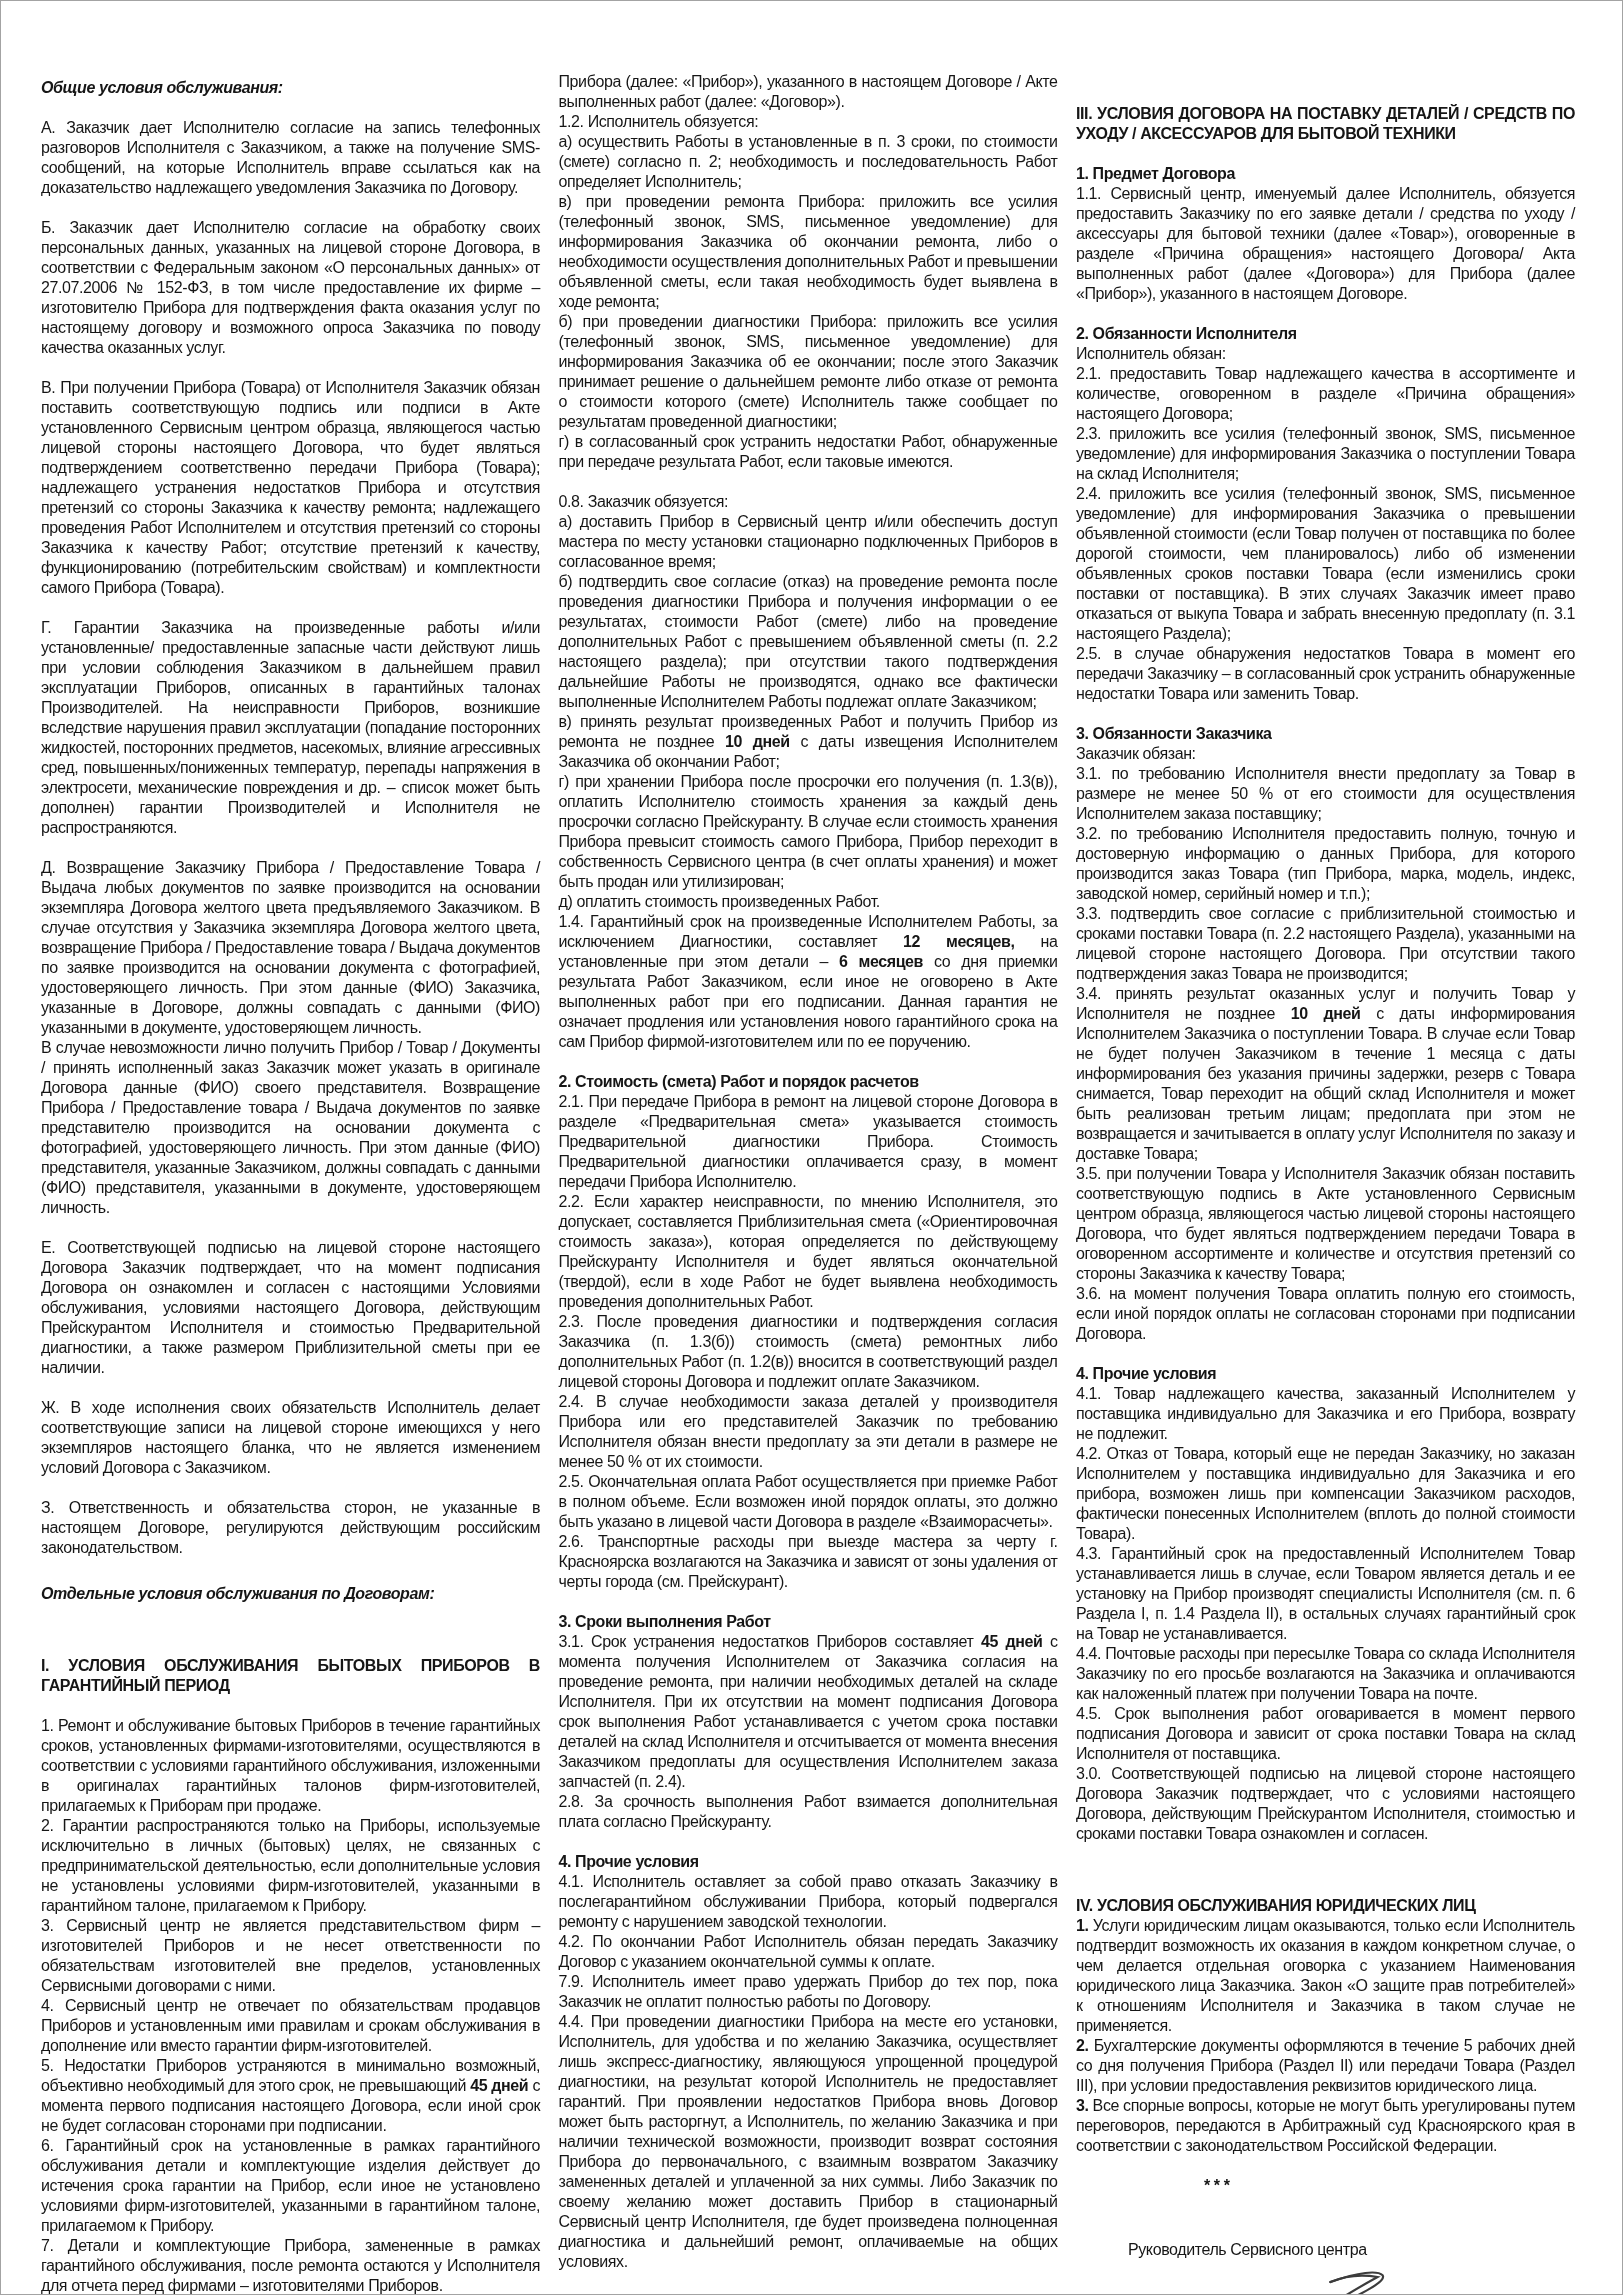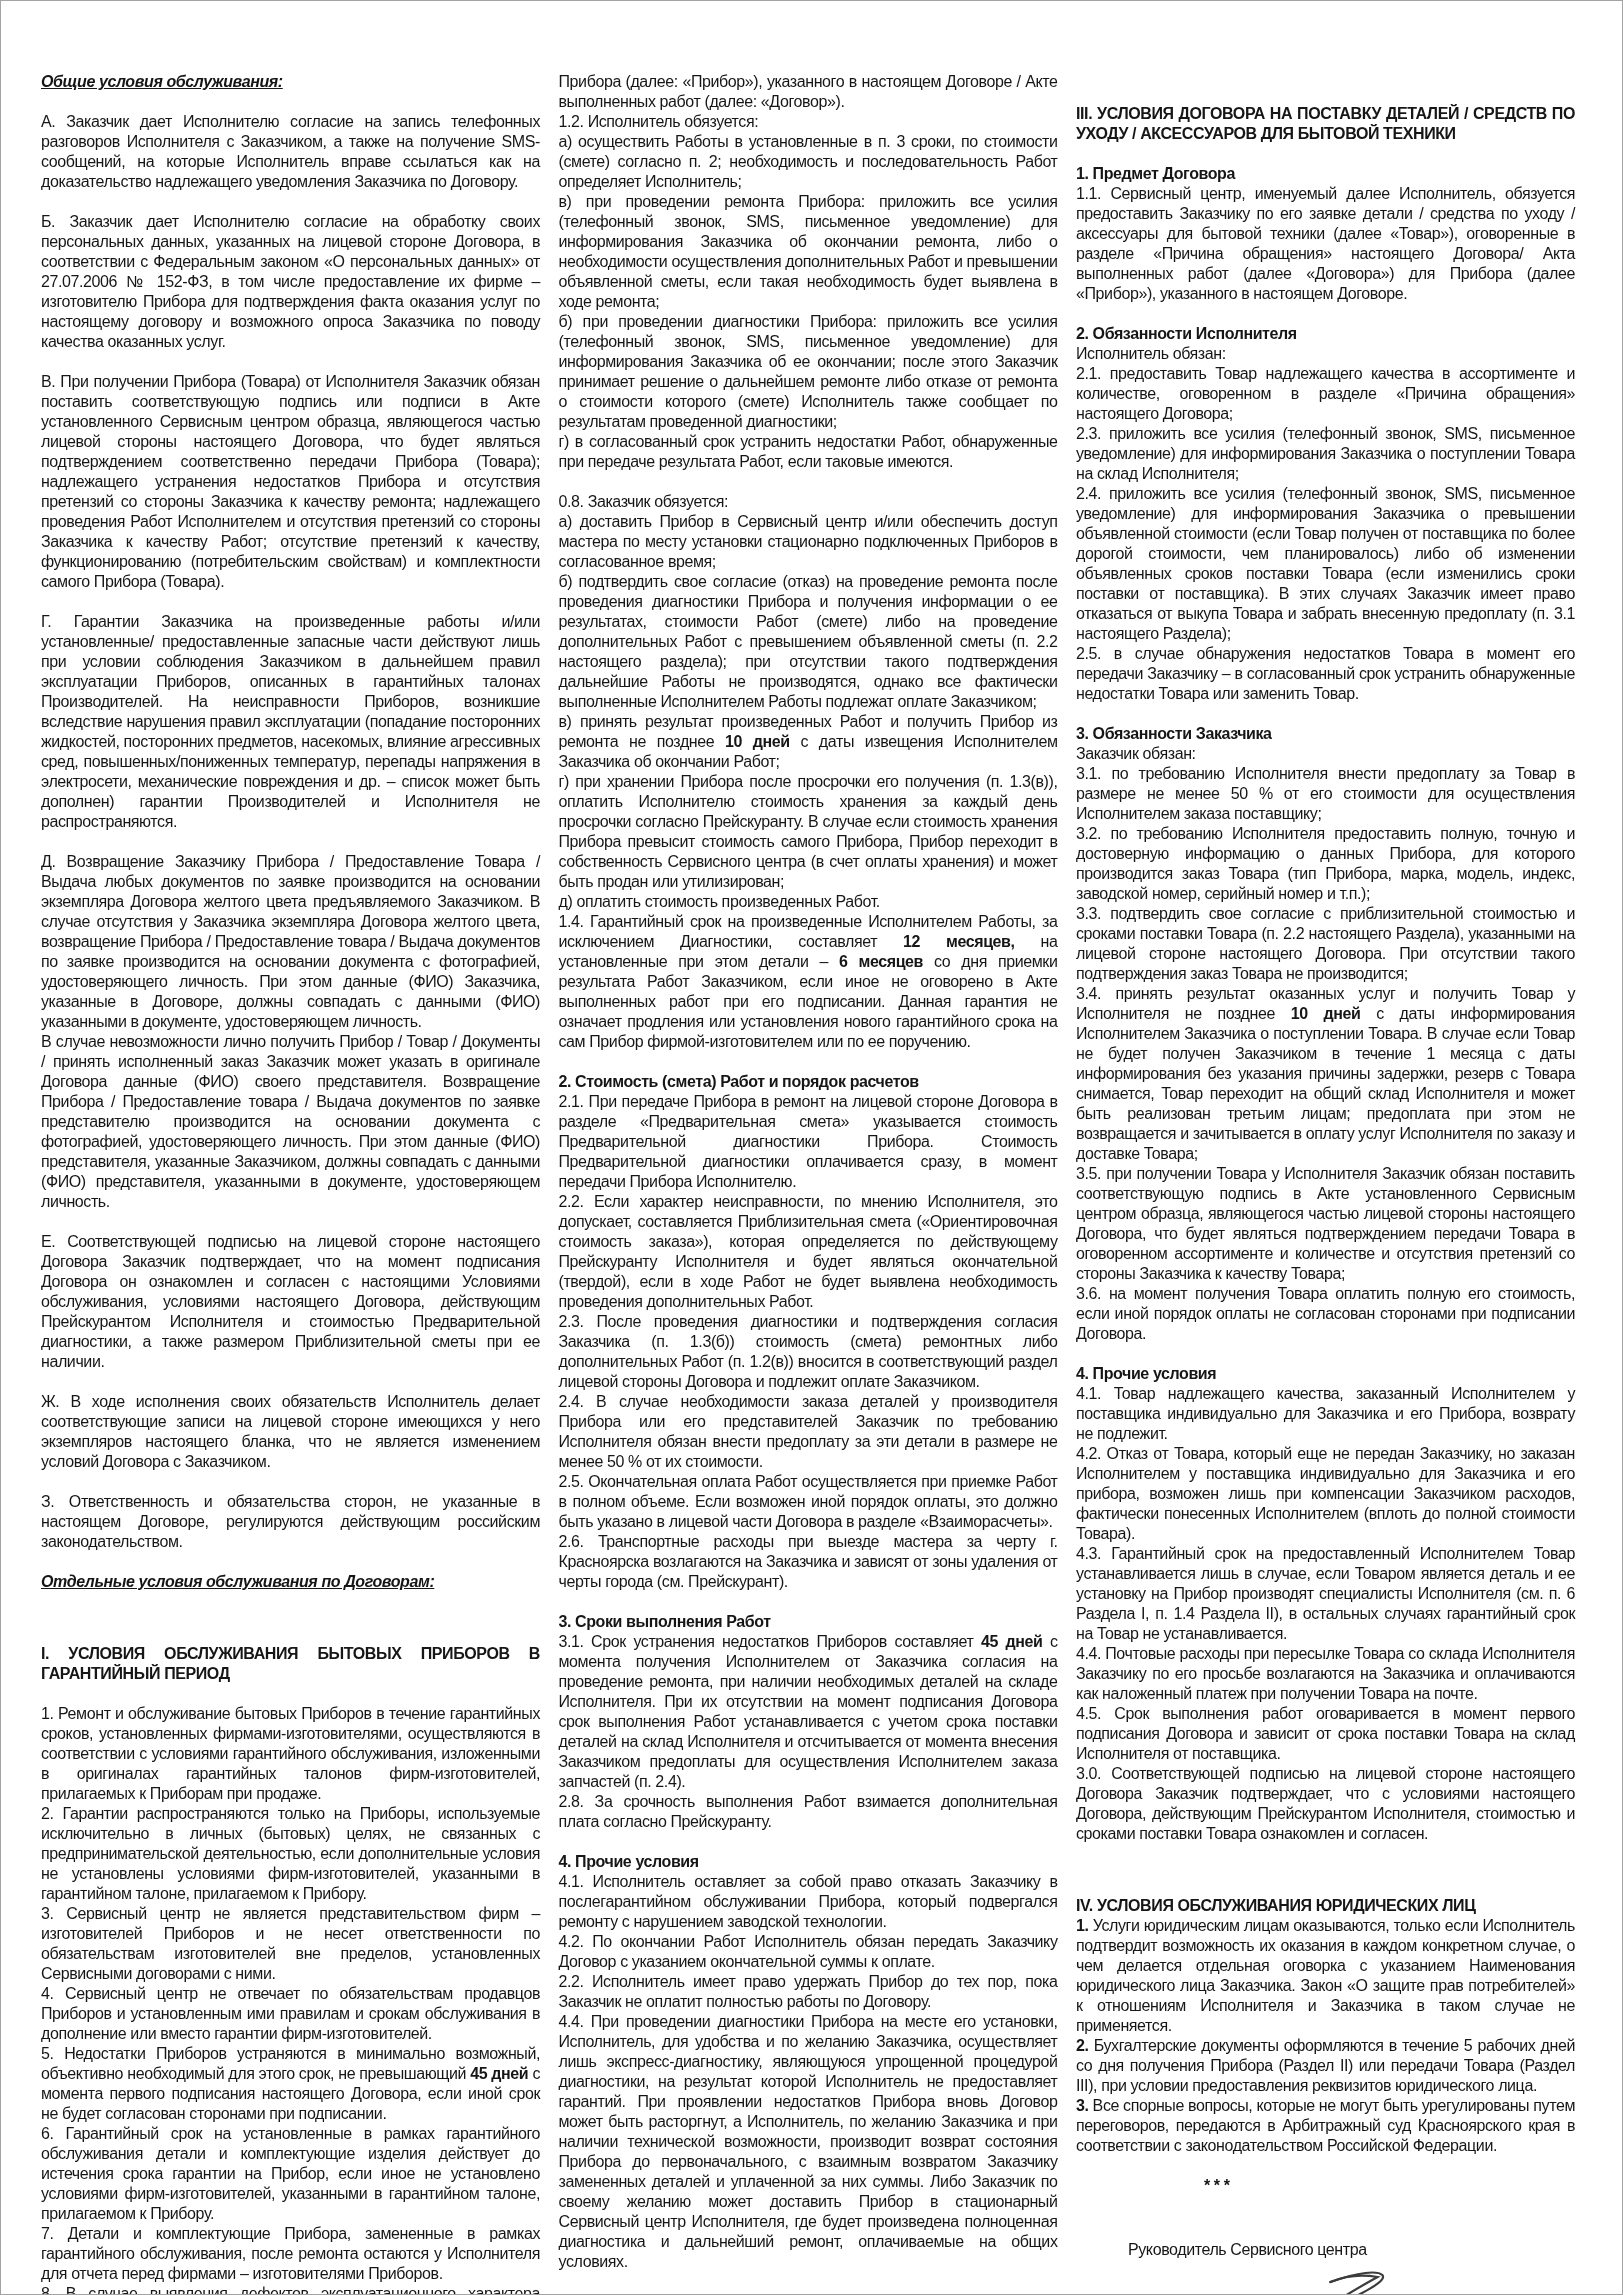--- a/index.html
+++ b/index.html
@@ -19,22 +19,22 @@
     padding:71px 47px 25px 40px;
     box-sizing:border-box;
   }
   .col{flex:1 1 0;min-width:0;}
   .col > div{
     font-size:16px;
     line-height:20px;
     letter-spacing:-0.4px;
   }
   .title,.subtitle{
-    font-weight:bold;font-style:italic;text-decoration:underline;
-    font-size:17.7px;line-height:21px;
+    font-weight:bold;font-style:italic;
+    font-size:17.7px;line-height:21px;margin-top:6px;
   }
   .h1{font-weight:bold;font-size:16.4px;line-height:21px;text-align:justify;margin-top:32px;}
   .h2{font-weight:bold;}
   .p,.p-tight{text-align:justify;text-justify:inter-word;hyphens:auto;}
   .gap{height:20px;}
   .gap2{height:44px;}
   .stars{font-weight:bold;font-size:21px;letter-spacing:13.5px;padding-left:128px;}
   .sig-role{padding-left:52px;font-size:17px;}
   .sig-wrap{margin:-5px 0 5px 5px;}
   .sig-wrap svg{display:block;}
@@ -101,21 +101,21 @@
         <div class="p-tight">2.5. Окончательная оплата Работ осуществляется при приемке Работ в полном объеме. Если возможен иной порядок оплаты, это должно быть указано в лицевой части Договора в разделе «Взаиморасчеты».</div>
         <div class="p-tight">2.6. Транспортные расходы при выезде мастера за черту г. Красноярска возлагаются на Заказчика и зависят от зоны удаления от черты города (см. Прейскурант).</div>
         <div class="gap"></div>
         <div class="h2">3. Сроки выполнения Работ</div>
         <div class="p-tight">3.1. Срок устранения недостатков Приборов составляет <b>45 дней</b> с момента получения Исполнителем от Заказчика согласия на проведение ремонта, при наличии необходимых деталей на складе Исполнителя. При их отсутствии на момент подписания Договора срок выполнения Работ устанавливается с учетом срока поставки деталей на склад Исполнителя и отсчитывается от момента внесения Заказчиком предоплаты для осуществления Исполнителем заказа запчастей (п. 2.4).</div>
         <div class="p-tight">2.8. За срочность выполнения Работ взимается дополнительная плата согласно Прейскуранту.</div>
         <div class="gap"></div>
         <div class="h2">4. Прочие условия</div>
         <div class="p-tight">4.1. Исполнитель оставляет за собой право отказать Заказчику в послегарантийном обслуживании Прибора, который подвергался ремонту с нарушением заводской технологии.</div>
         <div class="p-tight">4.2. По окончании Работ Исполнитель обязан передать Заказчику Договор с указанием окончательной суммы к оплате.</div>
-        <div class="p-tight">2.2. Исполнитель имеет право удержать Прибор до тех пор, пока Заказчик не оплатит полностью работы по Договору.</div>
+        <div class="p-tight">7.9. Исполнитель имеет право удержать Прибор до тех пор, пока Заказчик не оплатит полностью работы по Договору.</div>
         <div class="p-tight">4.4. При проведении диагностики Прибора на месте его установки, Исполнитель, для удобства и по желанию Заказчика, осуществляет лишь экспресс-диагностику, являющуюся упрощенной процедурой диагностики, на результат которой Исполнитель не предоставляет гарантий. При проявлении недостатков Прибора вновь Договор может быть расторгнут, а Исполнитель, по желанию Заказчика и при наличии технической возможности, производит возврат состояния Прибора до первоначального, с взаимным возвратом Заказчику замененных деталей и уплаченной за них суммы. Либо Заказчик по своему желанию может доставить Прибор в стационарный Сервисный центр Исполнителя, где будет произведена полноценная диагностика и дальнейший ремонт, оплачиваемые на общих условиях.</div>
       </div>
     <div class="col">
         <div class="h1">III. УСЛОВИЯ ДОГОВОРА НА ПОСТАВКУ ДЕТАЛЕЙ / СРЕДСТВ ПО УХОДУ / АКСЕССУАРОВ ДЛЯ БЫТОВОЙ ТЕХНИКИ</div>
         <div class="gap"></div>
         <div class="h2">1. Предмет Договора</div>
         <div class="p-tight">1.1. Сервисный центр, именуемый далее Исполнитель, обязуется предоставить Заказчику по его заявке детали / средства по уходу / аксессуары для бытовой техники (далее «Товар»), оговоренные в разделе «Причина обращения» настоящего Договора/ Акта выполненных работ (далее «Договора») для Прибора (далее «Прибор»), указанного в настоящем Договоре.</div>
         <div class="gap"></div>
         <div class="h2">2. Обязанности Исполнителя</div>
         <div class="p-tight">Исполнитель обязан:</div>

